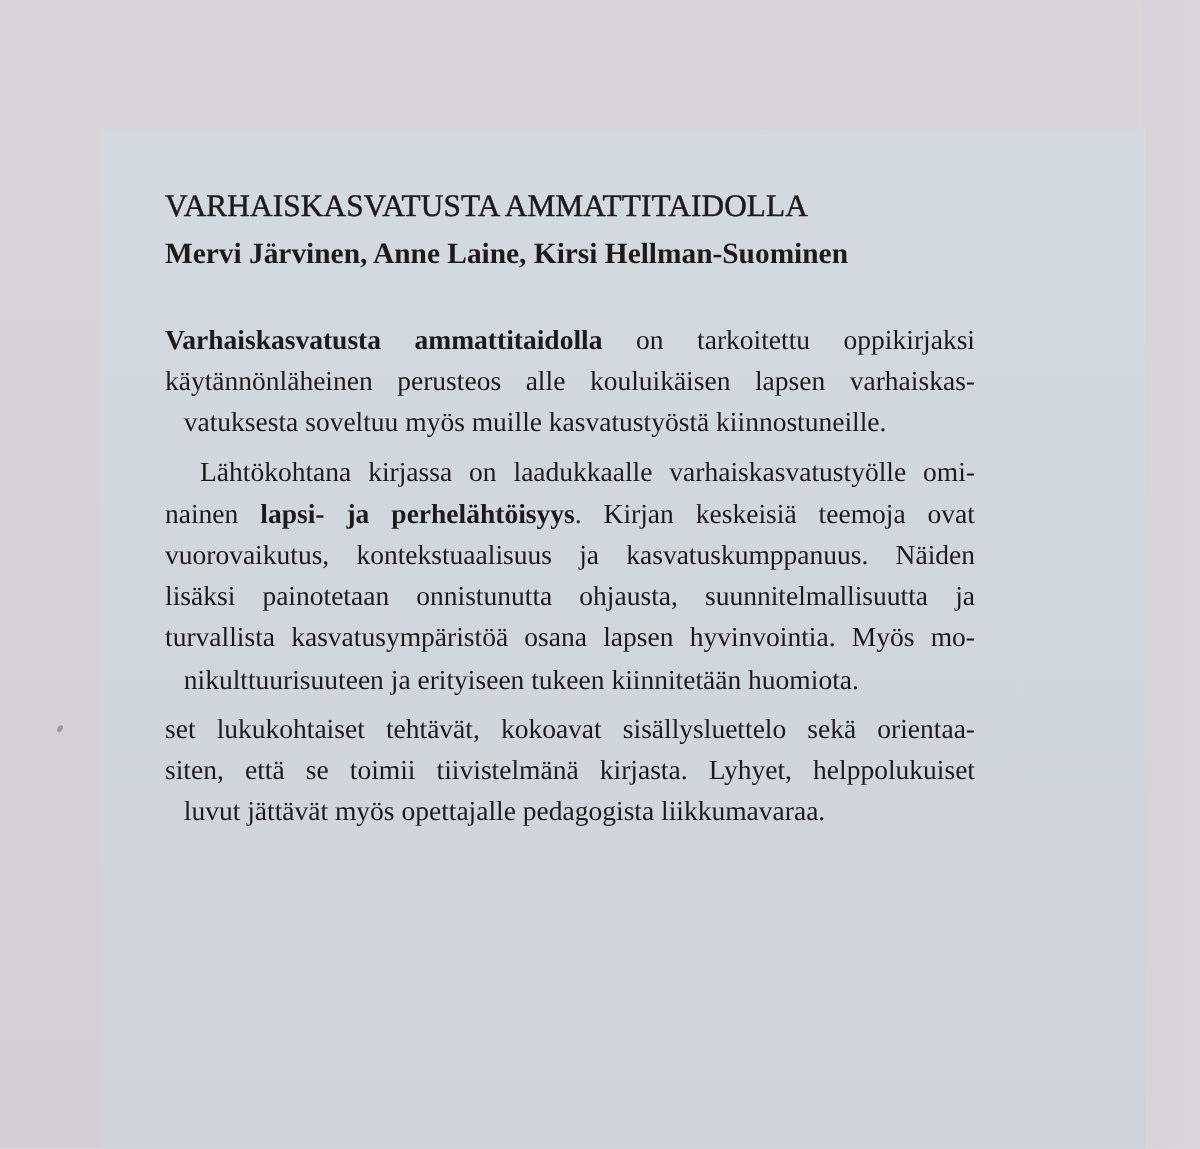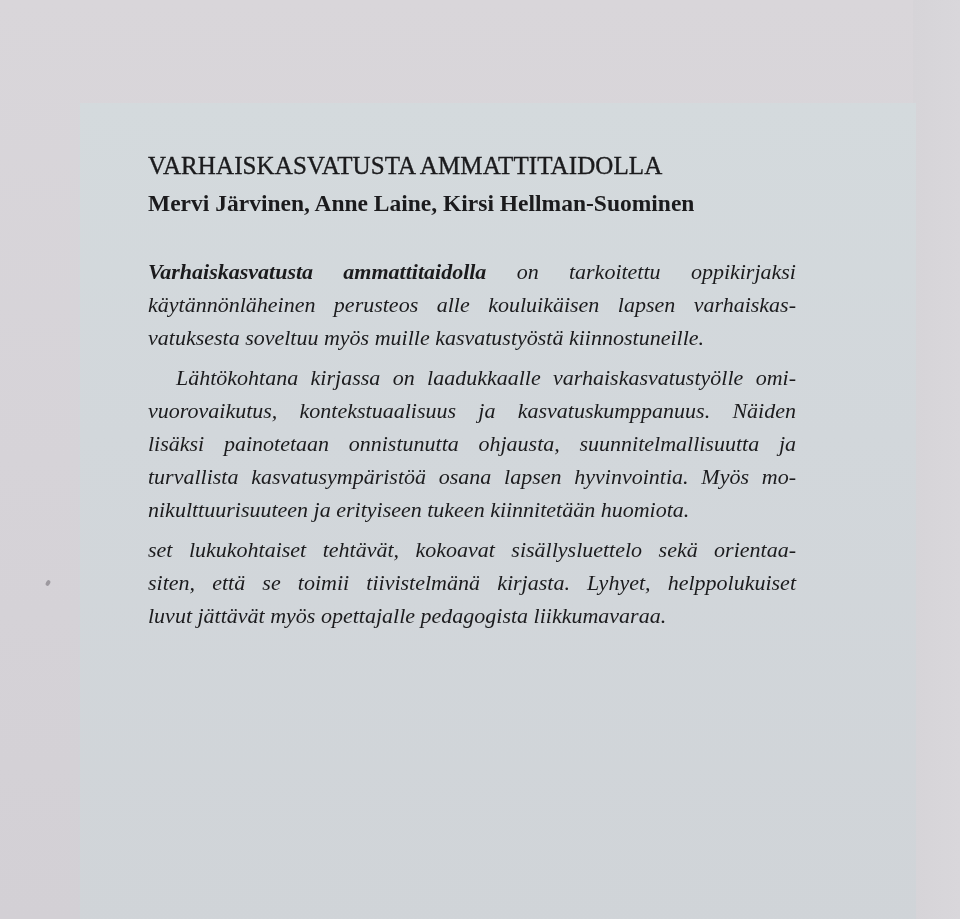--- a/index.html
+++ b/index.html
@@ -33,21 +33,21 @@
       position: absolute;
       left: 46px; top: 580px;
       width: 4px; height: 6px;
       border-radius: 50%;
       background: #8e8b91;
       transform: rotate(30deg);
       opacity: 0.8;
     }
     .content {
       position: absolute;
-      left: 148px;
+      left: 132px;
       top: 150px;
       width: 780px;
     }
     .title {
       font-size: 25px;
       font-weight: normal;
       letter-spacing: 0.1px;
       line-height: 31px;
       margin: 0;
       white-space: nowrap;
@@ -55,21 +55,20 @@
     }
     .authors {
       font-size: 23.5px;
       font-weight: bold;
       line-height: 33px;
       margin: 6px 0 12px 0;
       white-space: nowrap;
     }
     .body-text {
       margin-top: 35px;
-      font-style: italic;
     }
     .line {
       font-size: 22px;
       line-height: 33.2px;
       height: 33.2px;
       white-space: nowrap;
       display: block;
     }
     .line.justify {
       text-align: justify;
@@ -77,20 +76,21 @@
       width: 648px;
     }
     .line.indent {
       padding-left: 28px;
       width: 620px;
     }
     .line.last {
       text-align: left;
       text-align-last: left;
       width: auto;
+      margin-left: 15px;
     }
     .para + .para {
       margin-top: 6px;
     }
     b {
       font-weight: bold;
     }
   </style>
 </head>
 <body>
@@ -107,20 +107,21 @@
   <div class="body-text">
 
     <div class="para">
       <span class="line justify"><b>Varhaiskasvatusta ammattitaidolla</b><span> on tarkoitettu oppikirjaksi</span></span>
       <span class="line justify">käytännönläheinen perusteos alle kouluikäisen lapsen varhaiskas-</span>
       <span class="line last">vatuksesta soveltuu myös muille kasvatustyöstä kiinnostuneille.</span>
     </div>
 
     <div class="para">
       <span class="line justify indent">Lähtökohtana kirjassa on laadukkaalle varhaiskasvatustyölle omi-</span>
+      <span class="line justify"><span>nainen </span><b>lapsi- ja perhelähtöisyys</b><span>. Kirjan keskeisiä teemoja ovat</span></span>
       <span class="line justify">vuorovaikutus, kontekstuaalisuus ja kasvatuskumppanuus. Näiden</span>
       <span class="line justify">lisäksi painotetaan onnistunutta ohjausta, suunnitelmallisuutta ja</span>
       <span class="line justify">turvallista kasvatusympäristöä osana lapsen hyvinvointia. Myös mo-</span>
       <span class="line last">nikulttuurisuuteen ja erityiseen tukeen kiinnitetään huomiota.</span>
     </div>
 
     <div class="para">
       <span class="line justify">set lukukohtaiset tehtävät, kokoavat sisällysluettelo sekä orientaa-</span>
       <span class="line justify">siten, että se toimii tiivistelmänä kirjasta. Lyhyet, helppolukuiset</span>
       <span class="line last">luvut jättävät myös opettajalle pedagogista liikkumavaraa.</span>

